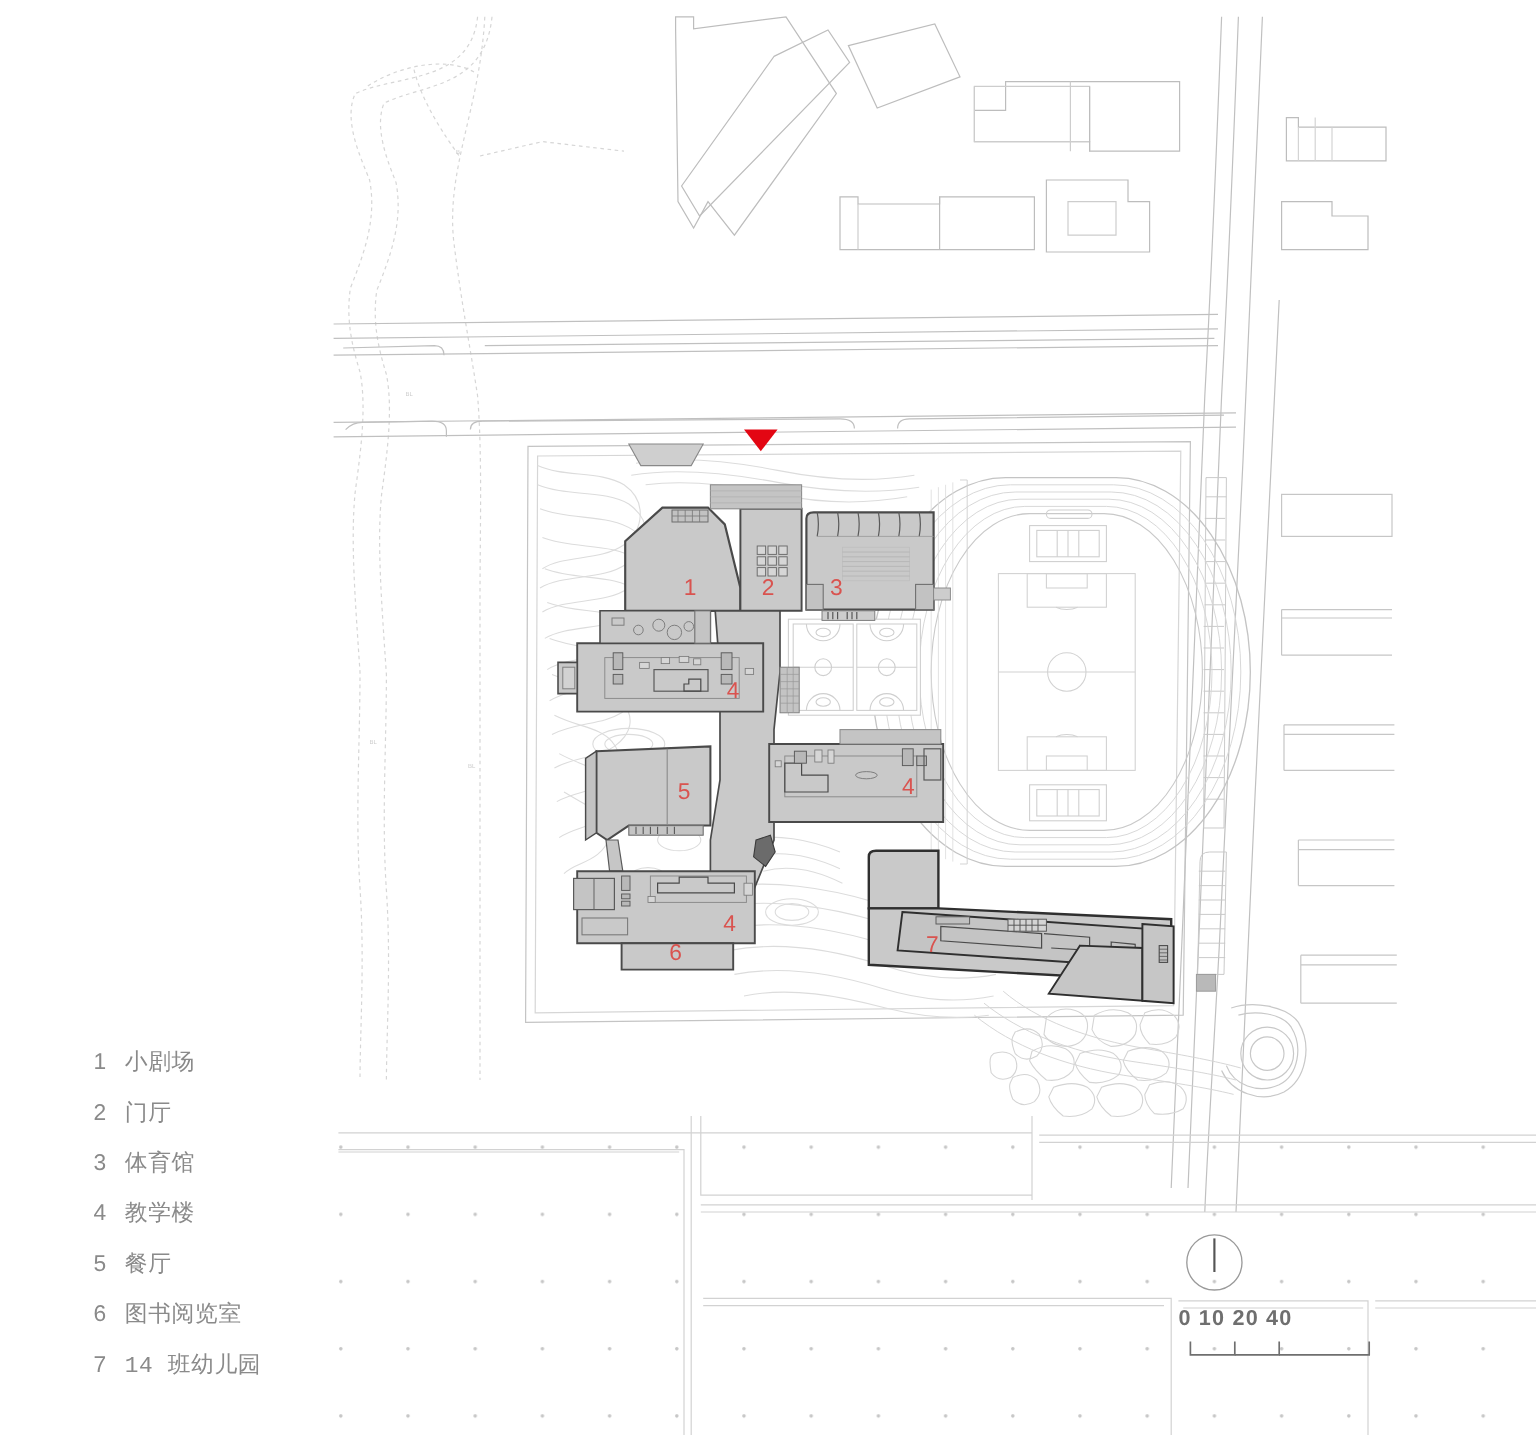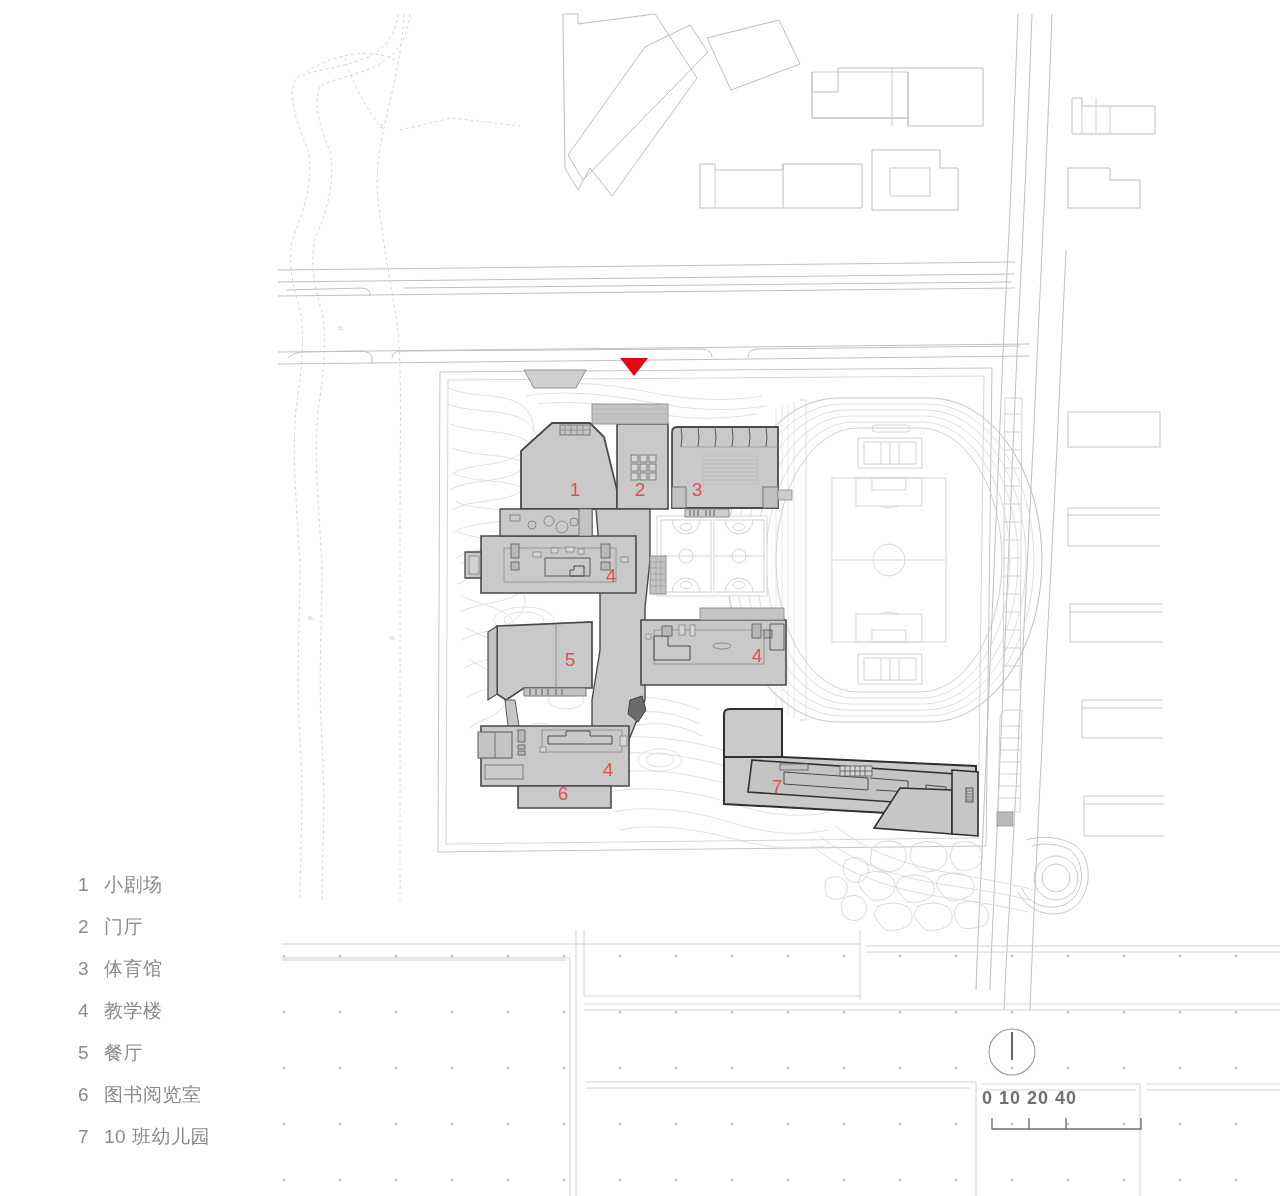--- a/index.html
+++ b/index.html
@@ -8,21 +8,21 @@
        font-family:"Liberation Sans","DejaVu Sans",sans-serif;}
   #root{position:relative;width:1280px;height:1196px;background:#fff;}
   #plan{position:absolute;left:0;top:0;width:1280px;height:1196px;}
 
   
   #legend{position:absolute;left:78px;top:872px;width:230px;}
   .legend-row{display:flex;align-items:baseline;height:42px;}
   .legend-num{width:26px;font-size:19px;color:#8a8a8a;
               font-family:"Liberation Sans",sans-serif;}
   .legend-label{font-size:19px;color:#8a8a8a;letter-spacing:.5px;
-              font-family:Liberation Sans, sans-serif;}
+              font-family:Liberation Mono, monospace;}
 
   
   #scalebar{position:absolute;left:982px;top:1088px;font-weight:bold;}
   #scale-ticks{font-size:18px;color:#6f6f6f;letter-spacing:1px;white-space:nowrap;
                font-family:"Liberation Sans",sans-serif;}
 </style>
 </head>
 <body>
 
 <div id="root">
@@ -538,21 +538,21 @@
   <div class="legend-row">
     <span class="legend-num">5</span>
     <span class="legend-label">餐厅</span>
   </div>
   <div class="legend-row">
     <span class="legend-num">6</span>
     <span class="legend-label">图书阅览室</span>
   </div>
   <div class="legend-row">
     <span class="legend-num">7</span>
-    <span class="legend-label">10 班幼儿园</span>
+    <span class="legend-label">14 班幼儿园</span>
   </div>
 </div>
 
 <div id="scalebar">
   <div id="scale-ticks">0  10  20      40</div>
 </div>
 
 </div>
 
 </body></html>

